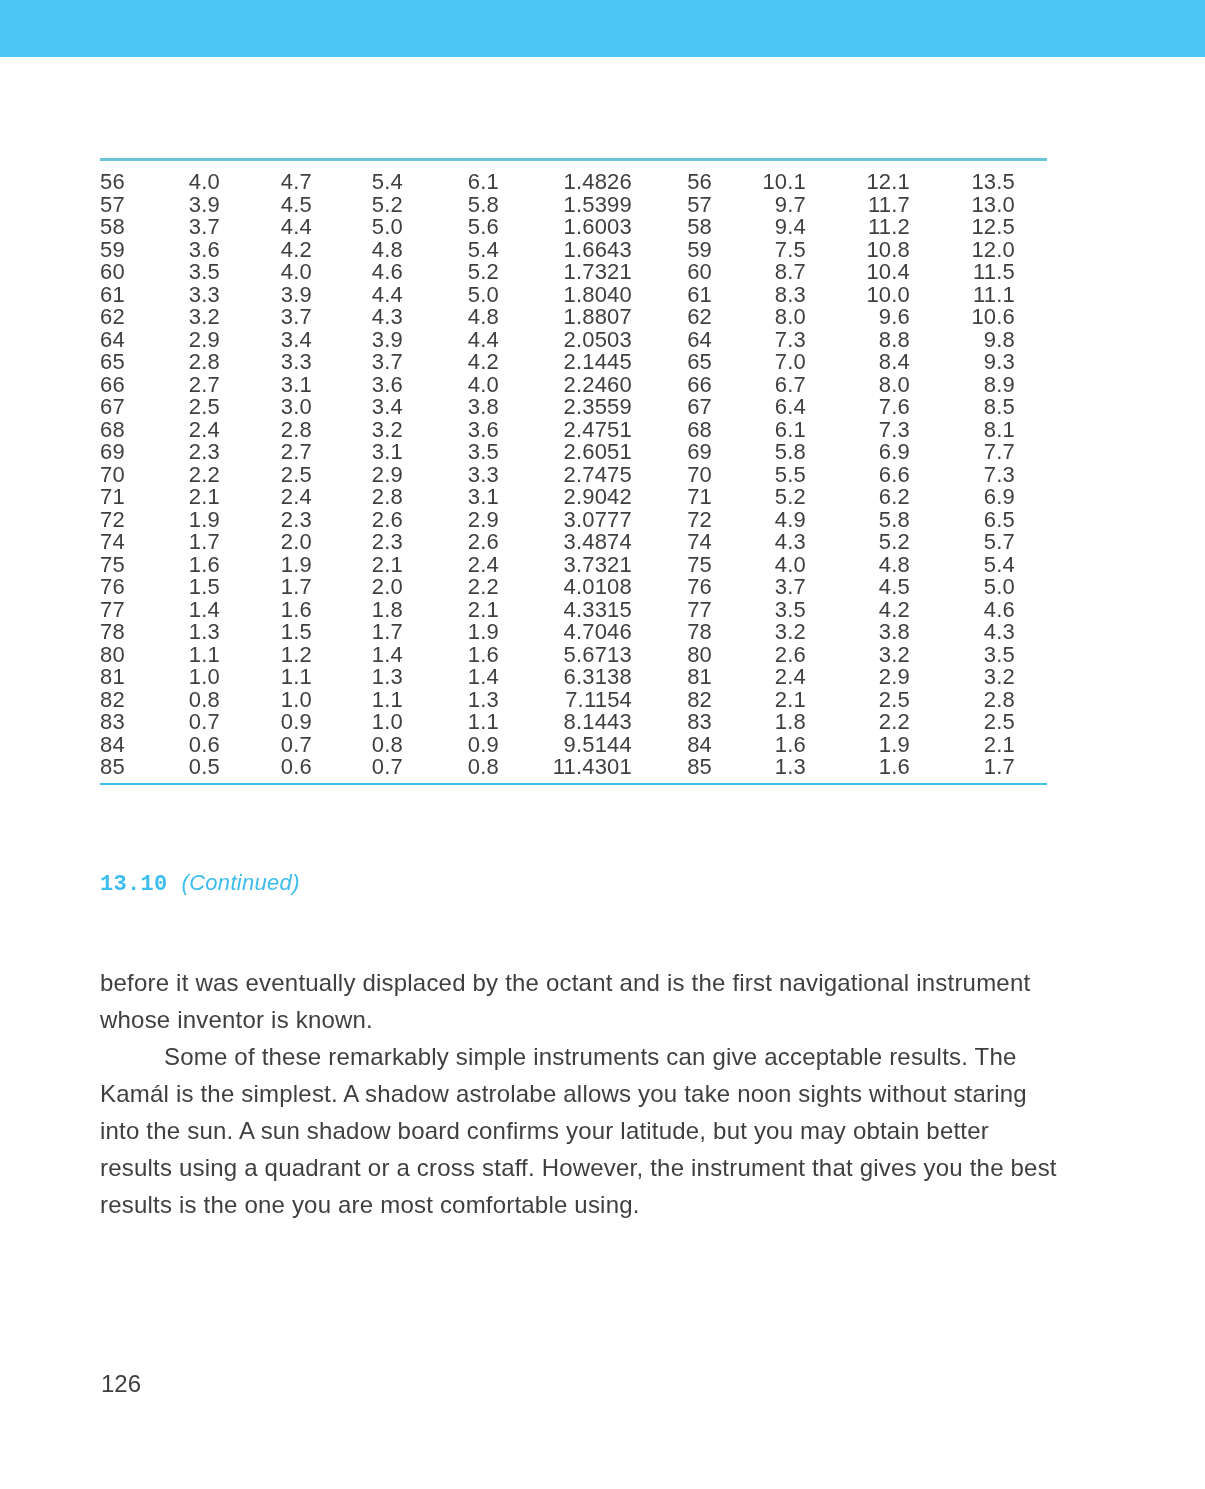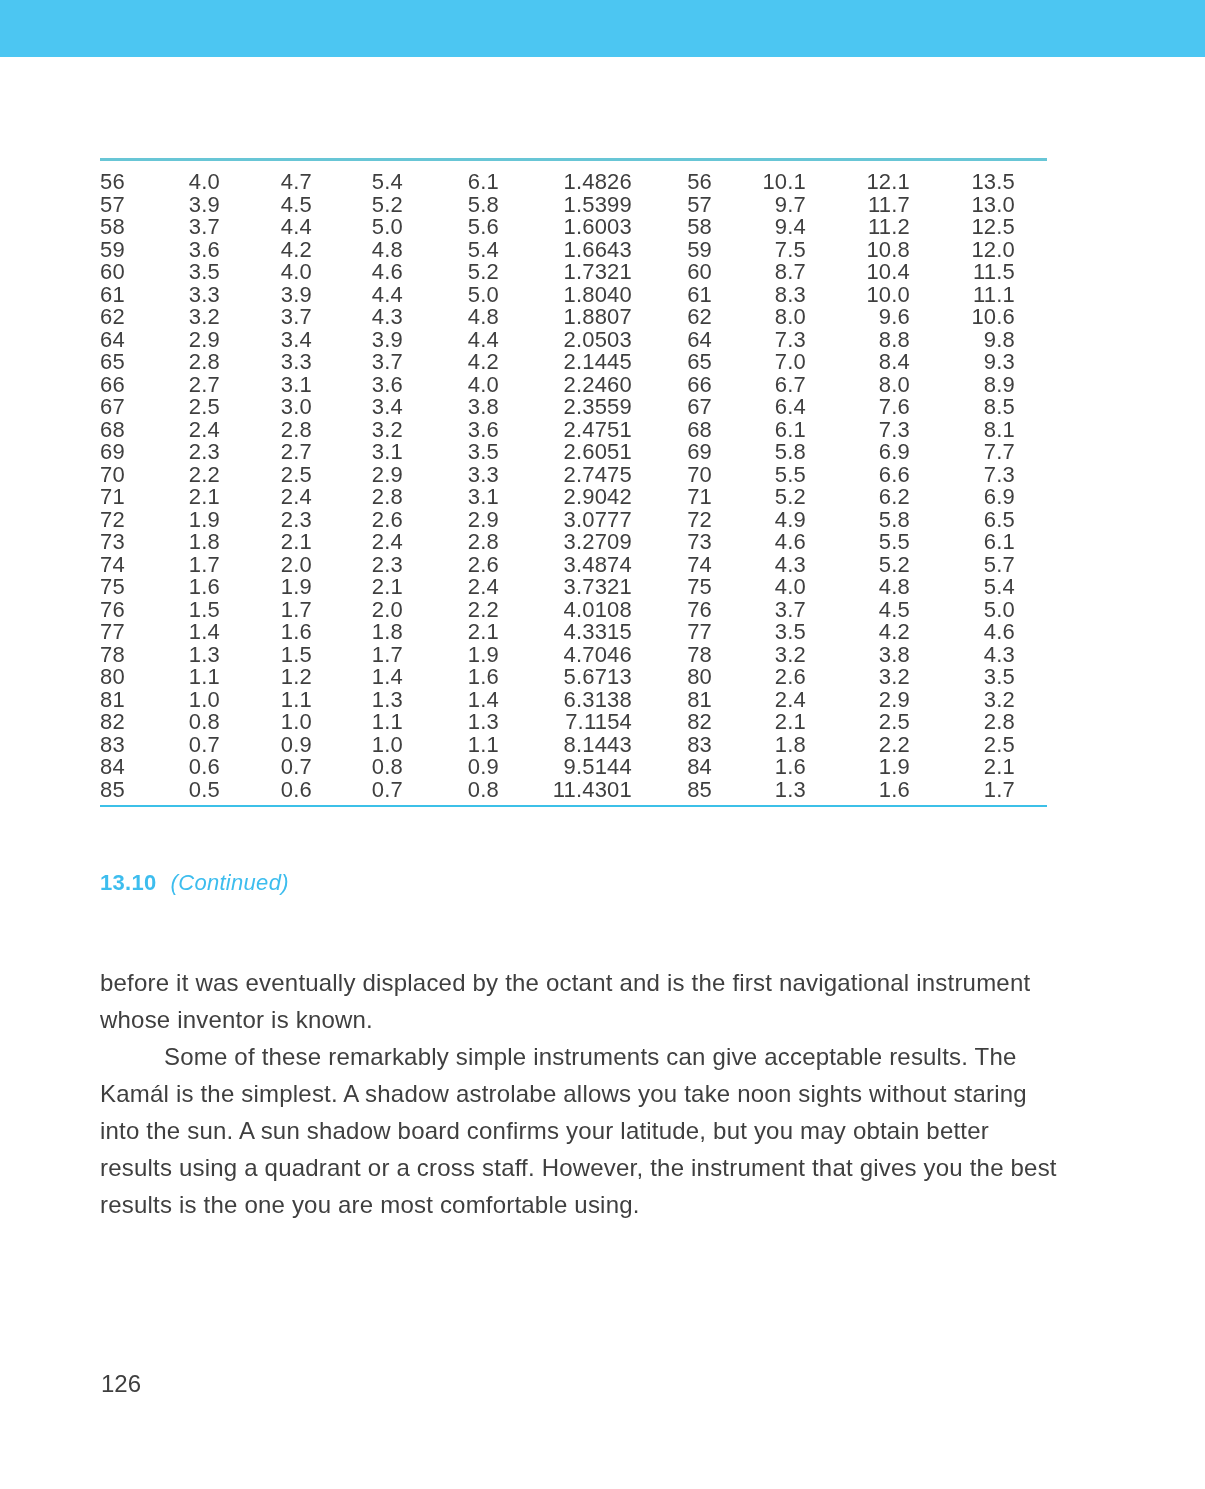--- a/index.html
+++ b/index.html
@@ -50,21 +50,21 @@
   .tcell:nth-child(7) { width: 80px;  }
   .tcell:nth-child(8) { width: 94px;  }
   .tcell:nth-child(9) { width: 104px; }
   .tcell:nth-child(10){ width: 105px; }
   .caption {
     position: absolute; left: 100px; top: 870px;
     color: var(--accent);
     font-size: 22px;
     letter-spacing: 0.3px;
   }
-  .caption .cap-num { font-weight: bold; margin-right: 14px; }
+  .caption .cap-num { font-weight: bold; margin-right: 14px; font-family: Liberation Mono, monospace; }
   .caption .cap-label { font-style: italic; }
   .body-text {
     position: absolute; left: 100px; top: 964px;
     width: 1000px;
   }
   .para {
     font-size: 24px; line-height: 37px;
     white-space: pre-line;
     letter-spacing: 0.2px;
   }
@@ -92,21 +92,20 @@
       <div class="trow"><span class="tcell">62</span><span class="tcell">3.2</span><span class="tcell">3.7</span><span class="tcell">4.3</span><span class="tcell">4.8</span><span class="tcell">1.8807</span><span class="tcell">62</span><span class="tcell">8.0</span><span class="tcell">9.6</span><span class="tcell">10.6</span></div>
       <div class="trow"><span class="tcell">64</span><span class="tcell">2.9</span><span class="tcell">3.4</span><span class="tcell">3.9</span><span class="tcell">4.4</span><span class="tcell">2.0503</span><span class="tcell">64</span><span class="tcell">7.3</span><span class="tcell">8.8</span><span class="tcell">9.8</span></div>
       <div class="trow"><span class="tcell">65</span><span class="tcell">2.8</span><span class="tcell">3.3</span><span class="tcell">3.7</span><span class="tcell">4.2</span><span class="tcell">2.1445</span><span class="tcell">65</span><span class="tcell">7.0</span><span class="tcell">8.4</span><span class="tcell">9.3</span></div>
       <div class="trow"><span class="tcell">66</span><span class="tcell">2.7</span><span class="tcell">3.1</span><span class="tcell">3.6</span><span class="tcell">4.0</span><span class="tcell">2.2460</span><span class="tcell">66</span><span class="tcell">6.7</span><span class="tcell">8.0</span><span class="tcell">8.9</span></div>
       <div class="trow"><span class="tcell">67</span><span class="tcell">2.5</span><span class="tcell">3.0</span><span class="tcell">3.4</span><span class="tcell">3.8</span><span class="tcell">2.3559</span><span class="tcell">67</span><span class="tcell">6.4</span><span class="tcell">7.6</span><span class="tcell">8.5</span></div>
       <div class="trow"><span class="tcell">68</span><span class="tcell">2.4</span><span class="tcell">2.8</span><span class="tcell">3.2</span><span class="tcell">3.6</span><span class="tcell">2.4751</span><span class="tcell">68</span><span class="tcell">6.1</span><span class="tcell">7.3</span><span class="tcell">8.1</span></div>
       <div class="trow"><span class="tcell">69</span><span class="tcell">2.3</span><span class="tcell">2.7</span><span class="tcell">3.1</span><span class="tcell">3.5</span><span class="tcell">2.6051</span><span class="tcell">69</span><span class="tcell">5.8</span><span class="tcell">6.9</span><span class="tcell">7.7</span></div>
       <div class="trow"><span class="tcell">70</span><span class="tcell">2.2</span><span class="tcell">2.5</span><span class="tcell">2.9</span><span class="tcell">3.3</span><span class="tcell">2.7475</span><span class="tcell">70</span><span class="tcell">5.5</span><span class="tcell">6.6</span><span class="tcell">7.3</span></div>
       <div class="trow"><span class="tcell">71</span><span class="tcell">2.1</span><span class="tcell">2.4</span><span class="tcell">2.8</span><span class="tcell">3.1</span><span class="tcell">2.9042</span><span class="tcell">71</span><span class="tcell">5.2</span><span class="tcell">6.2</span><span class="tcell">6.9</span></div>
       <div class="trow"><span class="tcell">72</span><span class="tcell">1.9</span><span class="tcell">2.3</span><span class="tcell">2.6</span><span class="tcell">2.9</span><span class="tcell">3.0777</span><span class="tcell">72</span><span class="tcell">4.9</span><span class="tcell">5.8</span><span class="tcell">6.5</span></div>
-      <div class="trow"><span class="tcell">73</span><span class="tcell">1.8</span><span class="tcell">2.1</span><span class="tcell">2.4</span><span class="tcell">2.8</span><span class="tcell">3.2709</span><span class="tcell">73</span><span class="tcell">4.6</span><span class="tcell">5.5</span><span class="tcell">6.1</span></div>
       <div class="trow"><span class="tcell">74</span><span class="tcell">1.7</span><span class="tcell">2.0</span><span class="tcell">2.3</span><span class="tcell">2.6</span><span class="tcell">3.4874</span><span class="tcell">74</span><span class="tcell">4.3</span><span class="tcell">5.2</span><span class="tcell">5.7</span></div>
       <div class="trow"><span class="tcell">75</span><span class="tcell">1.6</span><span class="tcell">1.9</span><span class="tcell">2.1</span><span class="tcell">2.4</span><span class="tcell">3.7321</span><span class="tcell">75</span><span class="tcell">4.0</span><span class="tcell">4.8</span><span class="tcell">5.4</span></div>
       <div class="trow"><span class="tcell">76</span><span class="tcell">1.5</span><span class="tcell">1.7</span><span class="tcell">2.0</span><span class="tcell">2.2</span><span class="tcell">4.0108</span><span class="tcell">76</span><span class="tcell">3.7</span><span class="tcell">4.5</span><span class="tcell">5.0</span></div>
       <div class="trow"><span class="tcell">77</span><span class="tcell">1.4</span><span class="tcell">1.6</span><span class="tcell">1.8</span><span class="tcell">2.1</span><span class="tcell">4.3315</span><span class="tcell">77</span><span class="tcell">3.5</span><span class="tcell">4.2</span><span class="tcell">4.6</span></div>
       <div class="trow"><span class="tcell">78</span><span class="tcell">1.3</span><span class="tcell">1.5</span><span class="tcell">1.7</span><span class="tcell">1.9</span><span class="tcell">4.7046</span><span class="tcell">78</span><span class="tcell">3.2</span><span class="tcell">3.8</span><span class="tcell">4.3</span></div>
       <div class="trow"><span class="tcell">80</span><span class="tcell">1.1</span><span class="tcell">1.2</span><span class="tcell">1.4</span><span class="tcell">1.6</span><span class="tcell">5.6713</span><span class="tcell">80</span><span class="tcell">2.6</span><span class="tcell">3.2</span><span class="tcell">3.5</span></div>
       <div class="trow"><span class="tcell">81</span><span class="tcell">1.0</span><span class="tcell">1.1</span><span class="tcell">1.3</span><span class="tcell">1.4</span><span class="tcell">6.3138</span><span class="tcell">81</span><span class="tcell">2.4</span><span class="tcell">2.9</span><span class="tcell">3.2</span></div>
       <div class="trow"><span class="tcell">82</span><span class="tcell">0.8</span><span class="tcell">1.0</span><span class="tcell">1.1</span><span class="tcell">1.3</span><span class="tcell">7.1154</span><span class="tcell">82</span><span class="tcell">2.1</span><span class="tcell">2.5</span><span class="tcell">2.8</span></div>
       <div class="trow"><span class="tcell">83</span><span class="tcell">0.7</span><span class="tcell">0.9</span><span class="tcell">1.0</span><span class="tcell">1.1</span><span class="tcell">8.1443</span><span class="tcell">83</span><span class="tcell">1.8</span><span class="tcell">2.2</span><span class="tcell">2.5</span></div>
       <div class="trow"><span class="tcell">84</span><span class="tcell">0.6</span><span class="tcell">0.7</span><span class="tcell">0.8</span><span class="tcell">0.9</span><span class="tcell">9.5144</span><span class="tcell">84</span><span class="tcell">1.6</span><span class="tcell">1.9</span><span class="tcell">2.1</span></div>

